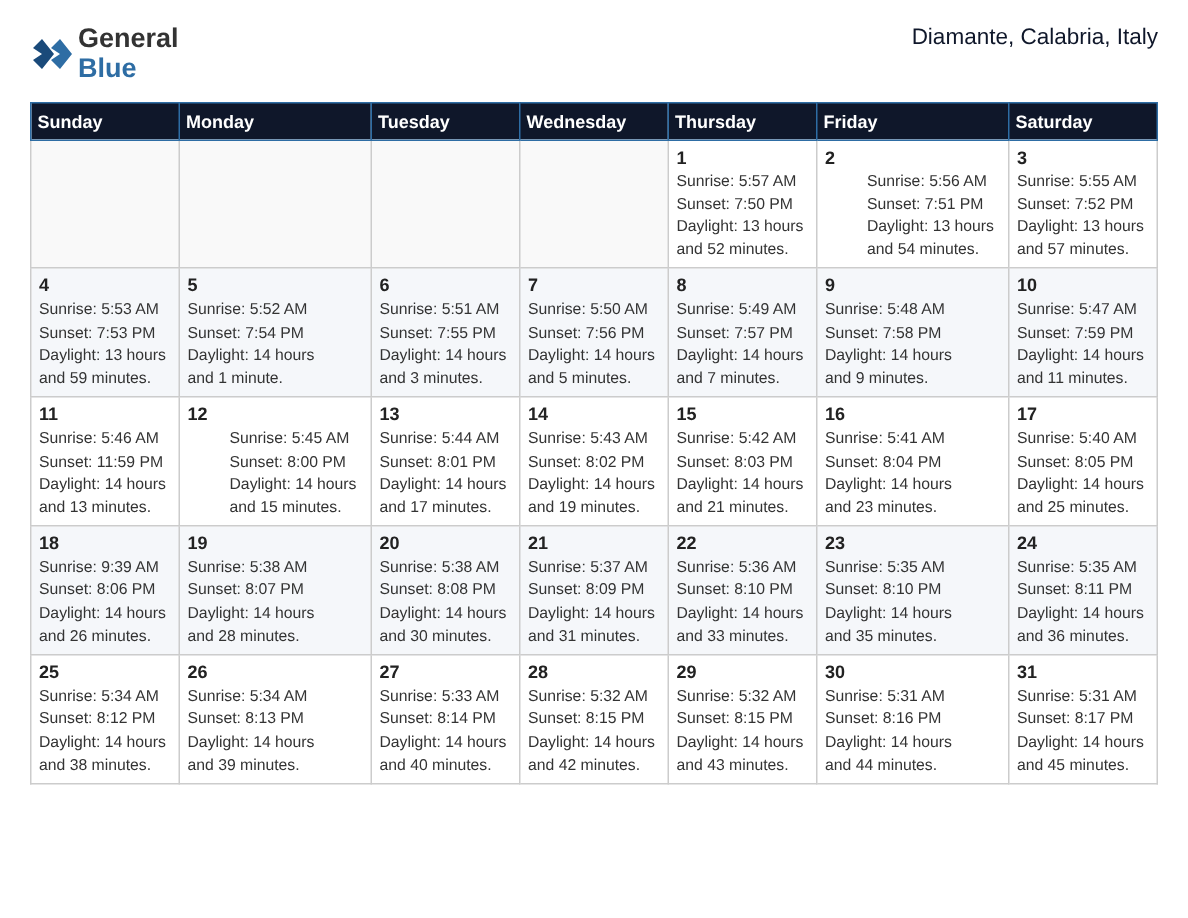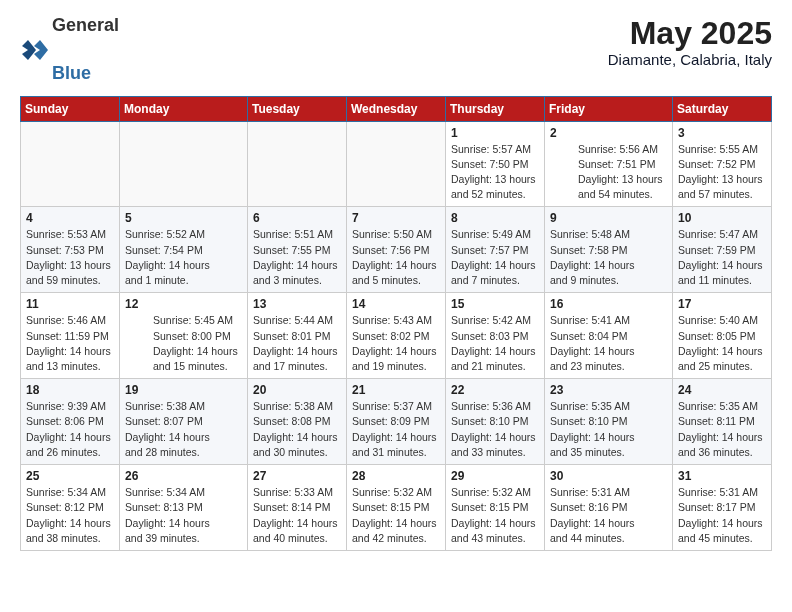--- a/index.html
+++ b/index.html
@@ -20,21 +20,20 @@
       margin-bottom: 12px;
     }
     .logo {
       display: flex;
       align-items: center;
     }
     .logo-text {
       display: flex;
       flex-direction: column;
       line-height: 1.1;
-      gap: 28px;
     }
     .logo-general {
       font-size: 18px;
       font-weight: bold;
       color: #333;
     }
     .logo-blue {
       font-size: 18px;
       font-weight: bold;
       color: #2e6da4;
@@ -56,21 +55,21 @@
     .subtitle {
       font-size: 15px;
       color: #0f172a;
     }
     table {
       width: 100%;
       border-collapse: collapse;
       font-size: 11px;
     }
     thead tr th {
-      background: #b91c1c;
+      background: #0f172a;
       color: #fff;
       padding: 5px 4px;
       text-align: left;
       font-size: 12px;
       font-weight: bold;
       border: 1px solid #2e6da4;
     }
     tbody tr td {
       border: 1px solid #ccc;
       padding: 4px 5px;
@@ -106,21 +105,20 @@
       <svg class="logo-icon" viewBox="0 0 28 28">
         <polygon points="20,4 28,14 20,24 14,18 20,14 14,10" fill="#2e6da4"></polygon>
         <polygon points="8,4 16,14 8,24 2,18 8,14 2,10" fill="#1a4a7a"></polygon>
       </svg>
       <div class="logo-text">
         <span class="logo-general">General</span>
         <span class="logo-blue">Blue</span>
       </div>
     </div>
     <div class="title-block">
-      <div class="main-title">May 2025</div>
       <div class="subtitle">Diamante, Calabria, Italy</div>
     </div>
   </div>
 
   <table>
     <thead>
       <tr>
       <th>Sunday</th>
           <th>Monday</th>
           <th>Tuesday</th>

